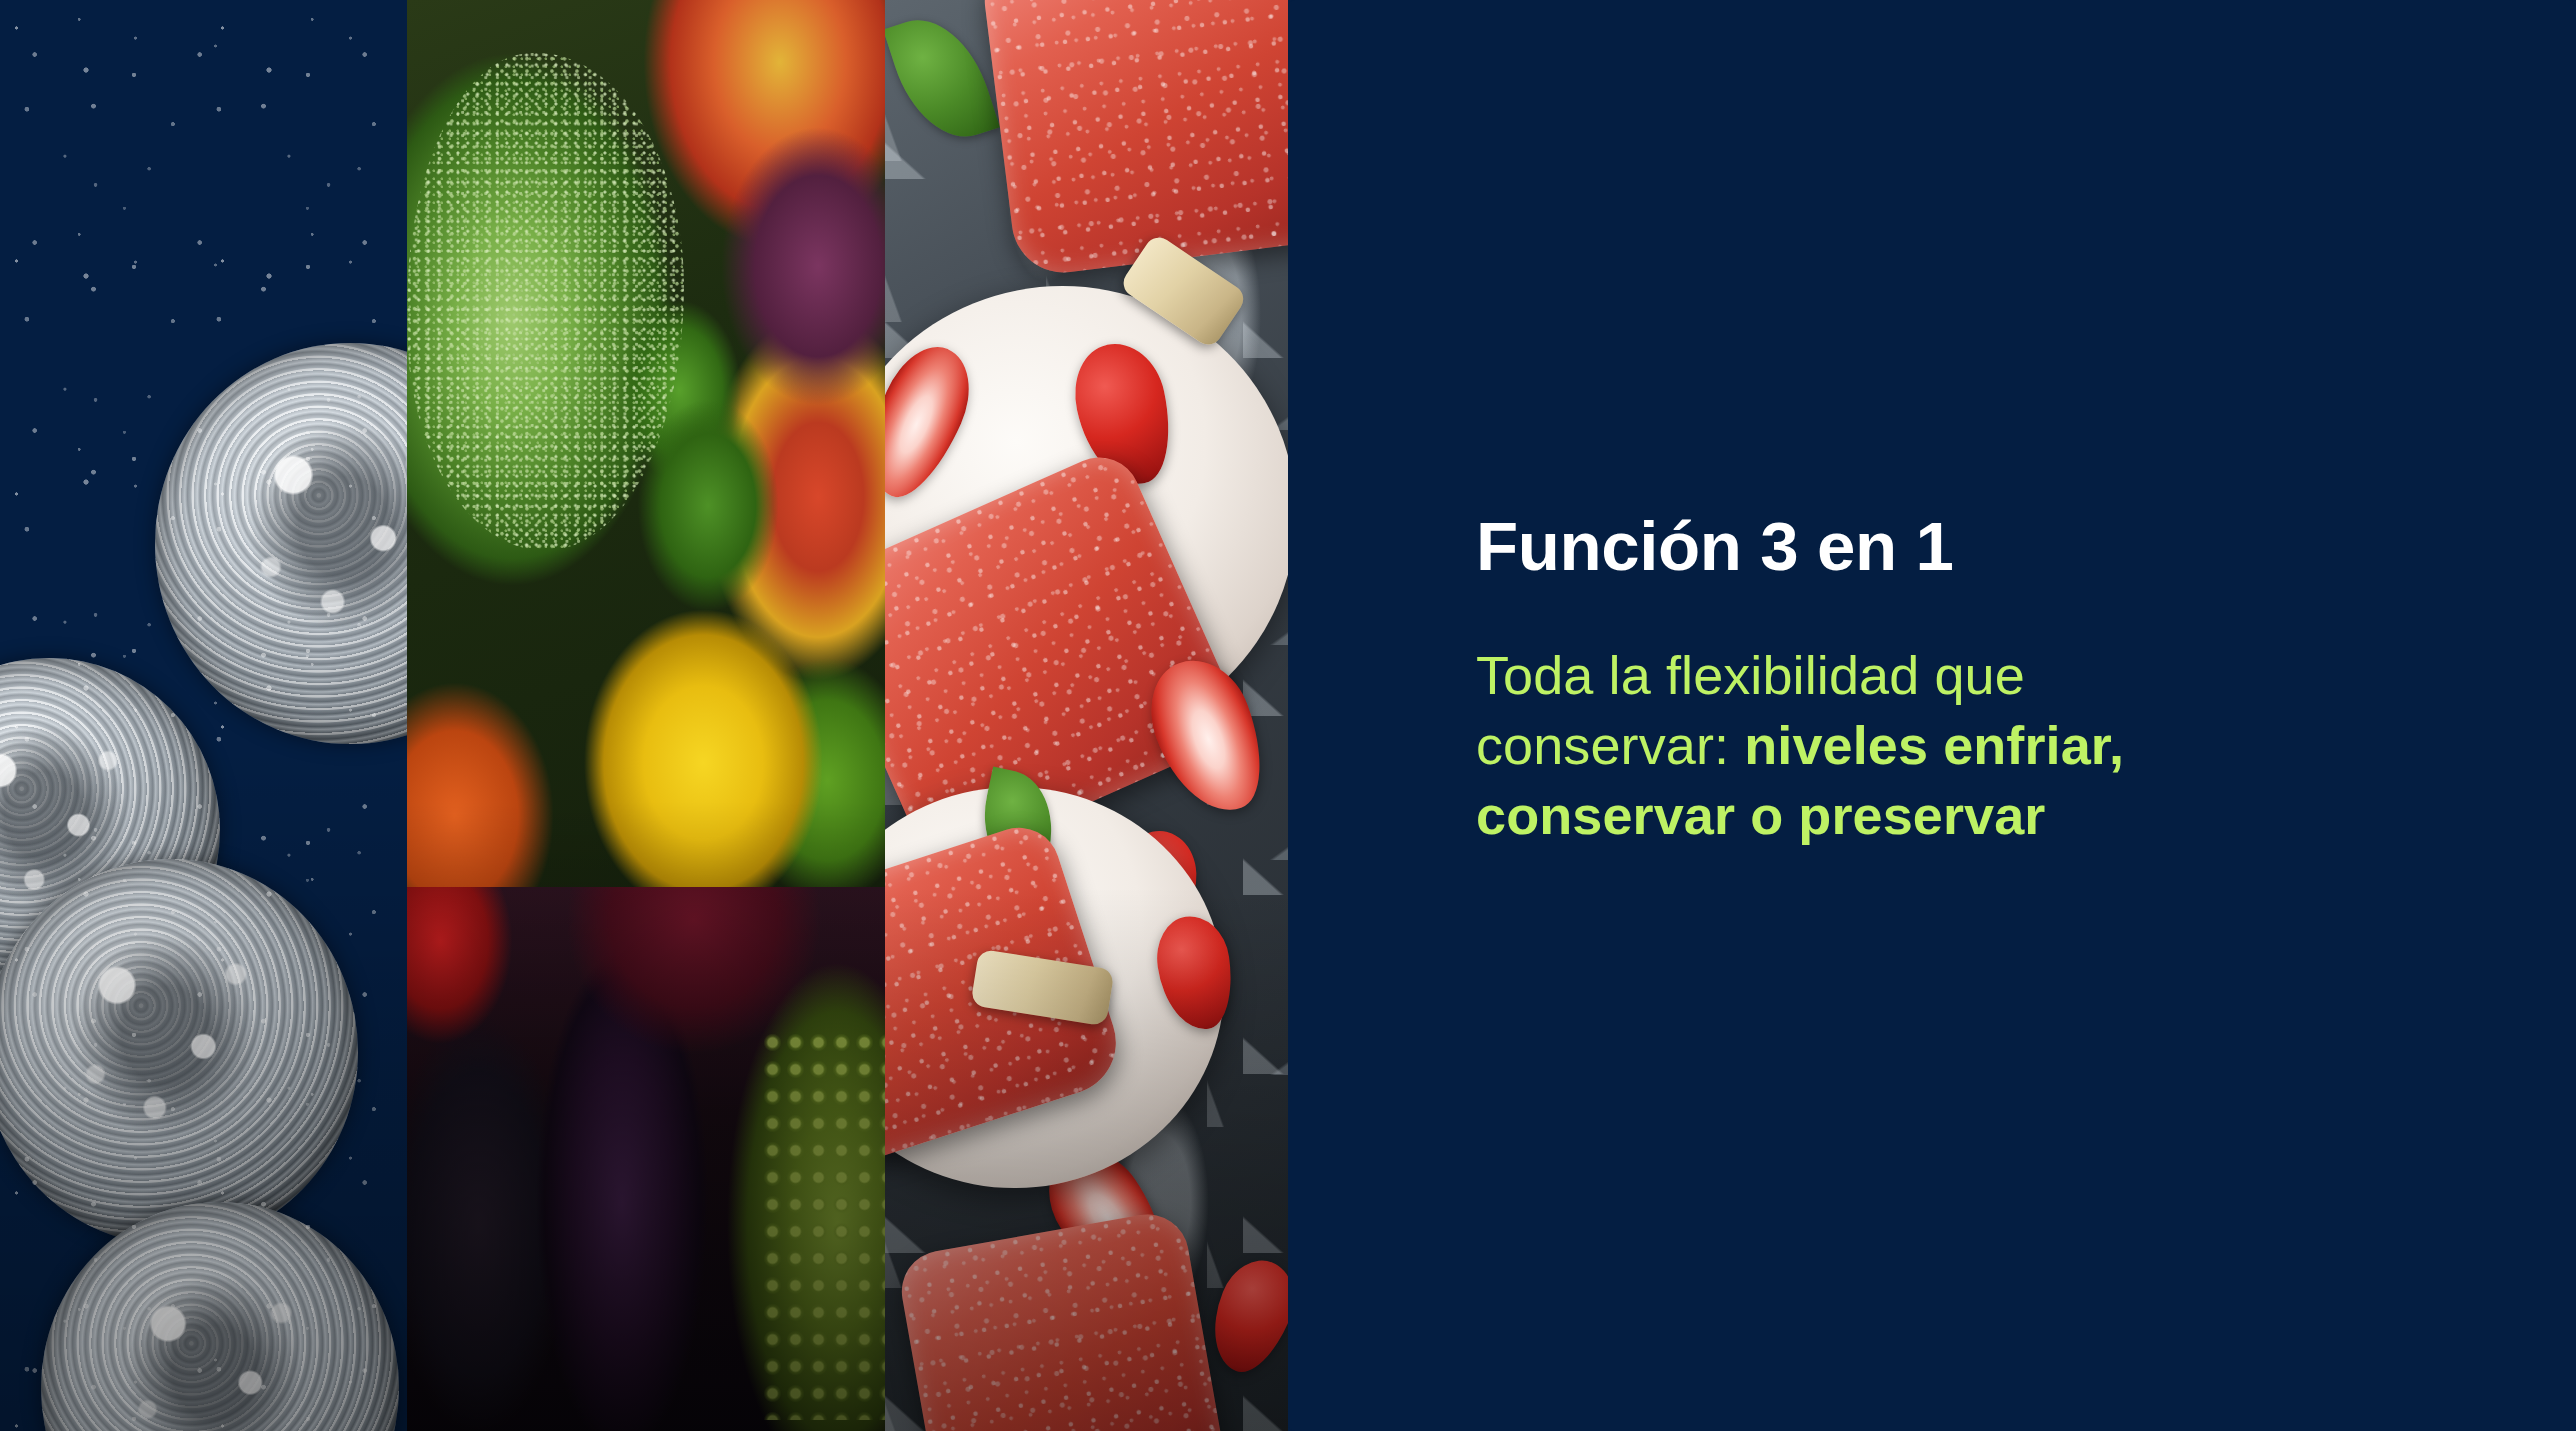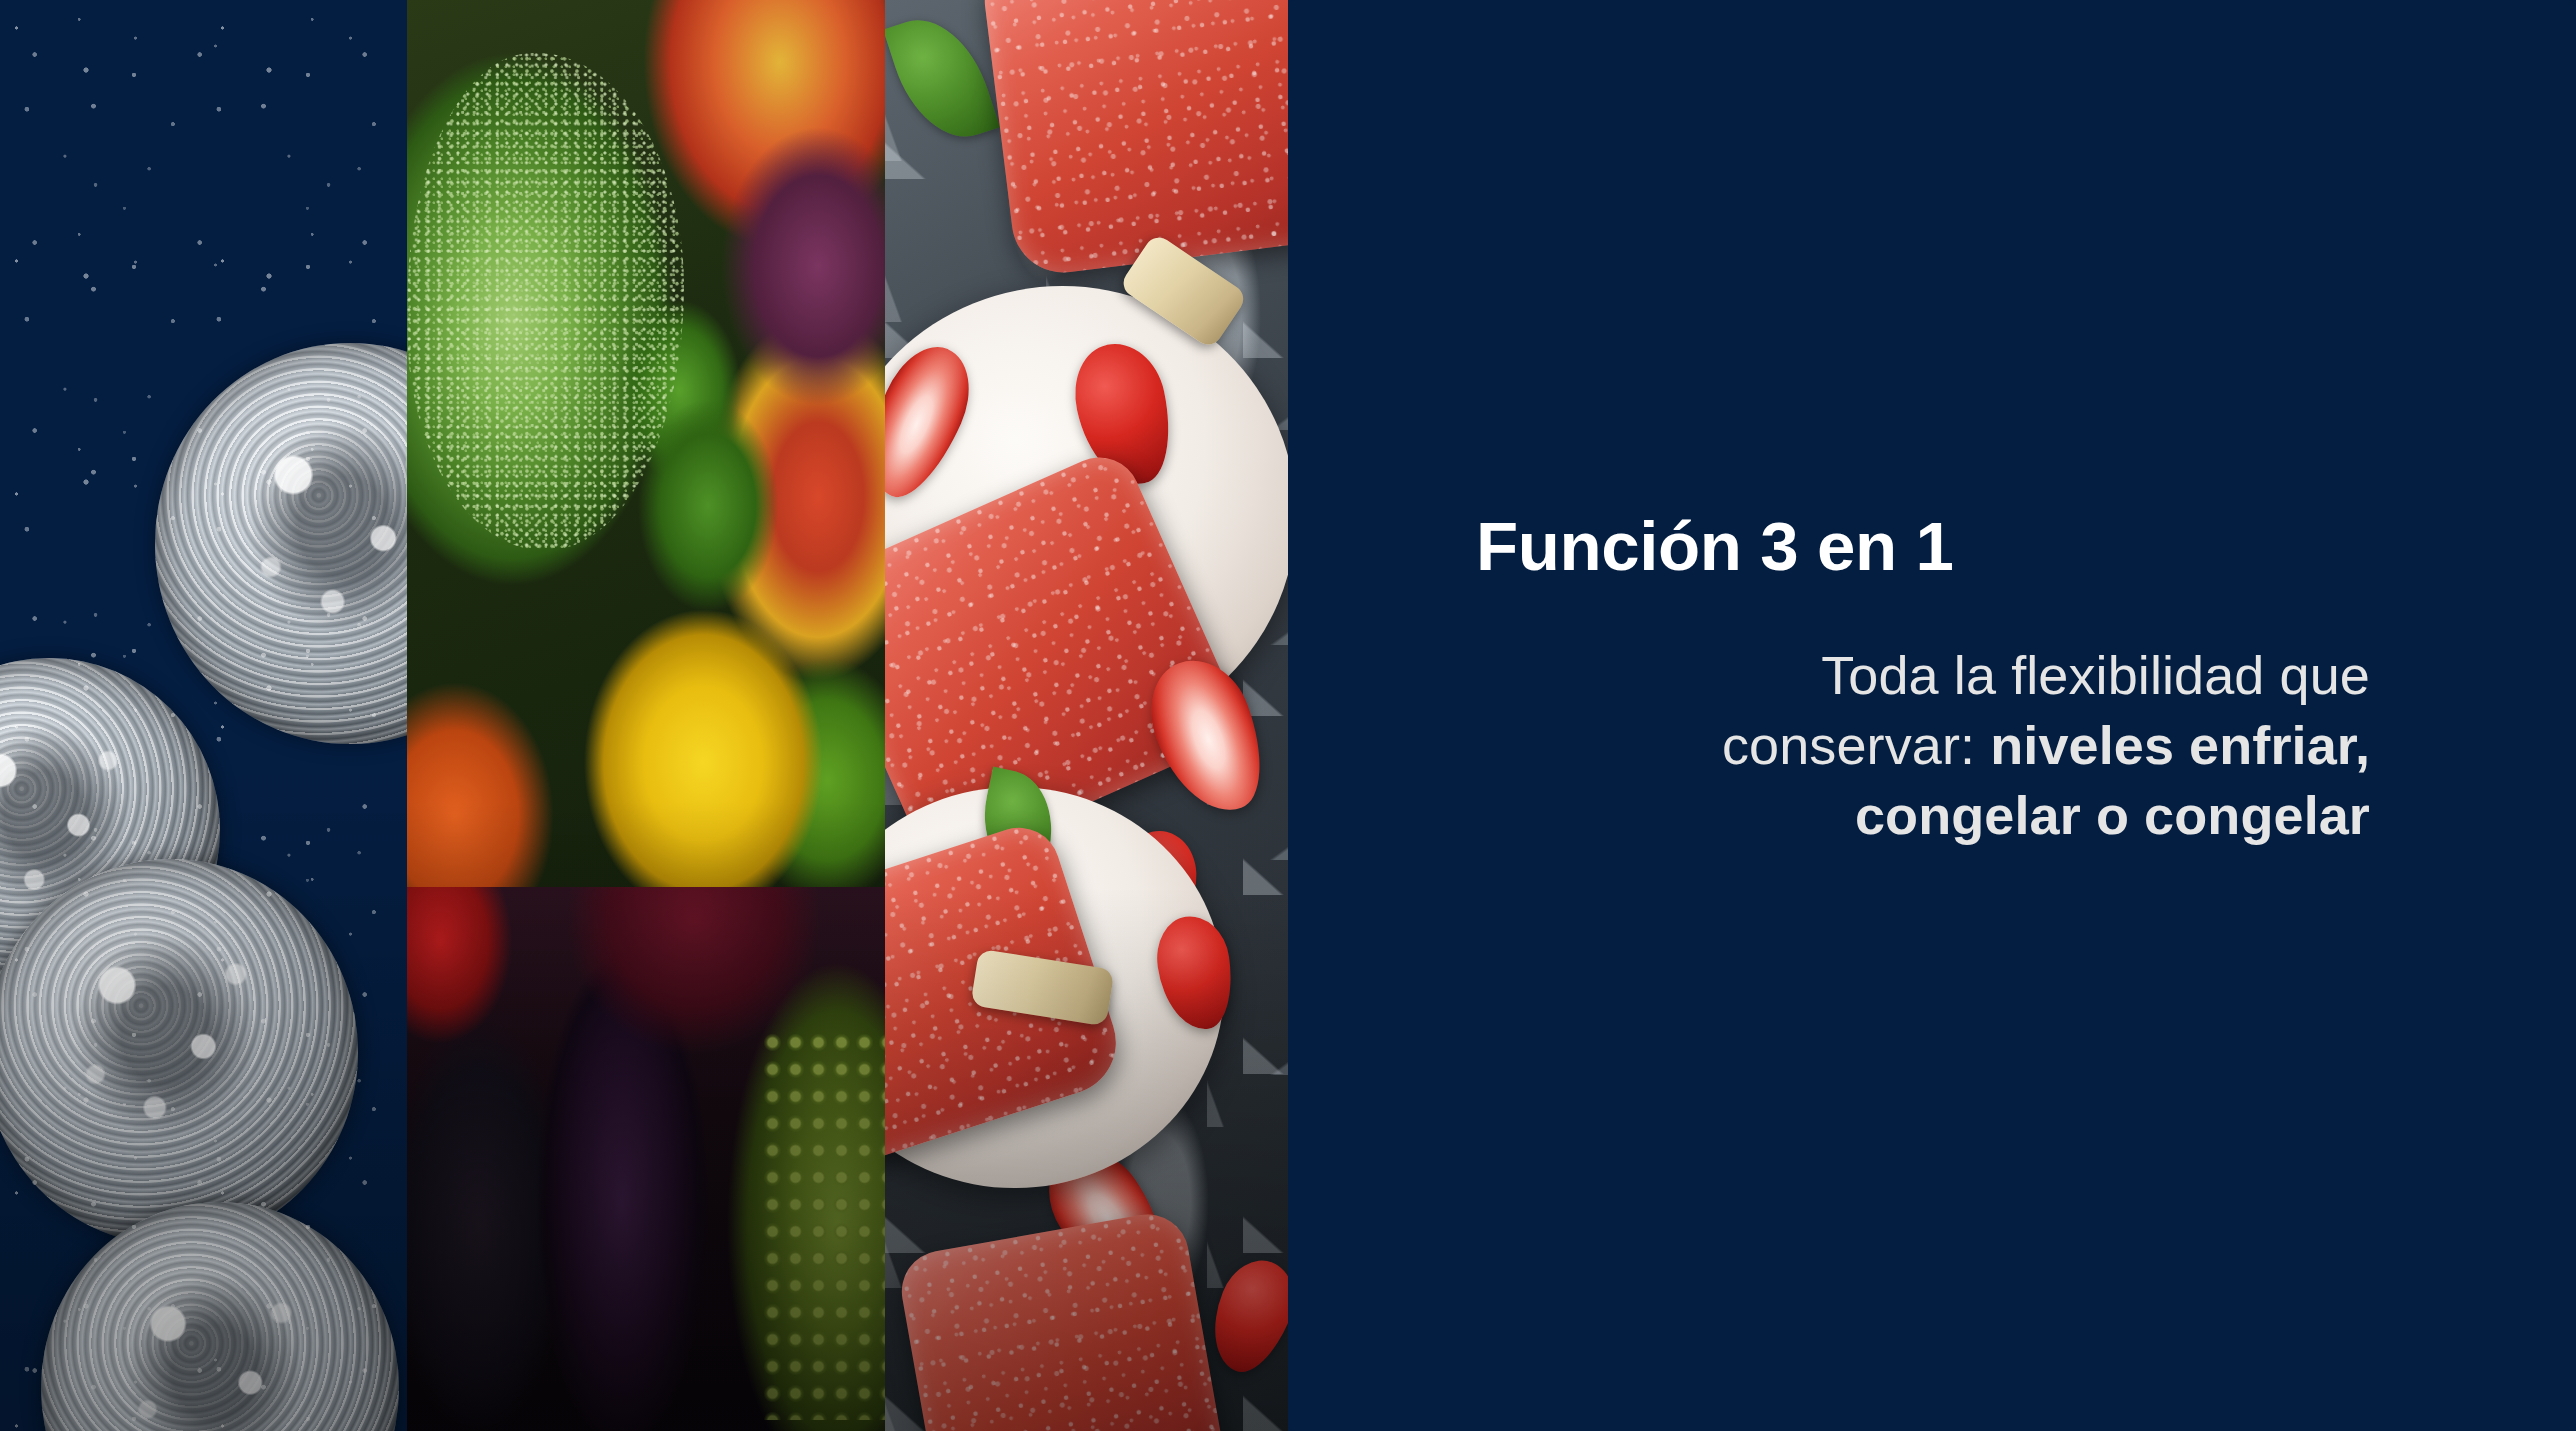--- a/index.html
+++ b/index.html
@@ -264,27 +264,26 @@
   }
   .panel-title {
     color: #ffffff;
     font-size: 69px;
     font-weight: 700;
     letter-spacing: -0.4px;
     line-height: 1.08;
     margin: 0 0 55px 0;
   }
   .panel-body {
-    color: #e5e5e5;
+    color: #bef264;
     font-size: 54px;
     font-weight: 400;
     line-height: 1.30;
     letter-spacing: 0.1px;
     margin: 0;
-    text-align: right;
   }
   .panel-body .strong { font-weight: 700; }
 </style>
 </head>
 <body>
 
 <div class="slide">
 
   <div class="mosaic">
 
@@ -341,19 +340,19 @@
     </div>
   </div>
 
 
   <div class="panel">
     <div class="panel-inner">
       <h1 class="panel-title">Función 3 en 1</h1>
       <p class="panel-body">
         <span>Toda la flexibilidad que</span><br>
         <span>conservar: </span><span class="strong">niveles enfriar,</span><br>
-        <span class="strong">congelar o congelar</span>
+        <span class="strong">conservar o preservar</span>
       </p>
     </div>
   </div>
 
 </div>
 
 
 </body></html>

